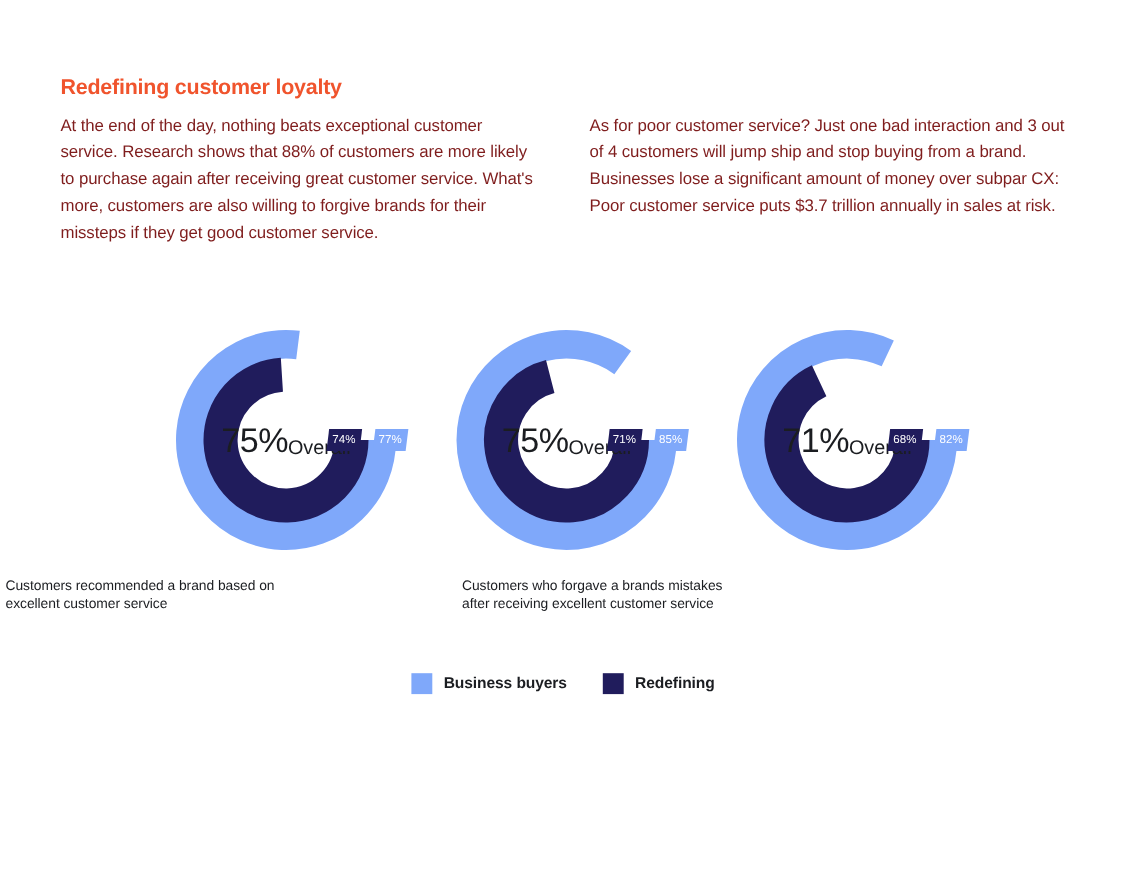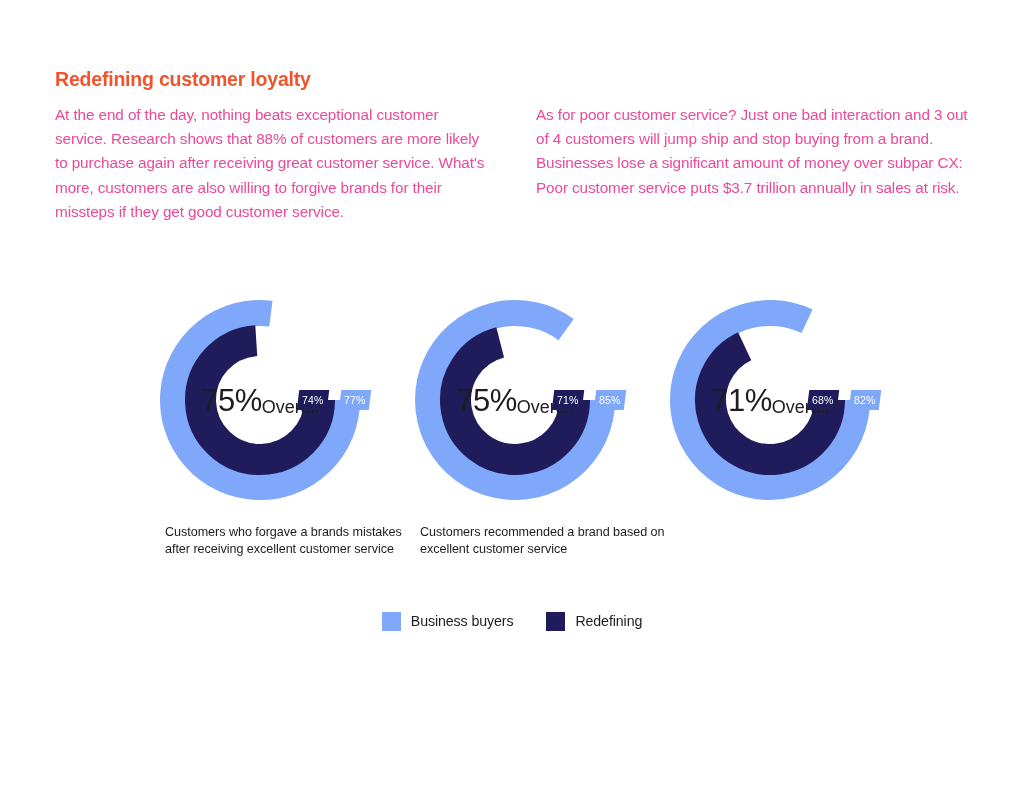--- a/index.html
+++ b/index.html
@@ -36,21 +36,21 @@
     color: #F0542D;
     margin: 0;
     white-space: nowrap;
   }
 
   .copy-col {
     position: absolute;
     top: 103px;
     font-size: 15.3px;
     line-height: 24.2px;
-    color: #ec4899;
+    color: #7f1d1d;
     letter-spacing: -0.1px;
   }
   .copy-left  { left: 55px;  width: 432px; }
   .copy-right { left: 536px; width: 442px; }
   .copy-col p { margin: 0; }
 
   
   .charts {
     position: absolute;
     left: 0;
@@ -148,20 +148,21 @@
   
   .legend {
     position: absolute;
     left: 0;
     top: 612px;
     width: 1024px;
     display: flex;
     justify-content: center;
     align-items: center;
     gap: 33px;
+    font-weight: bold;
   }
   .legend-item {
     display: flex;
     align-items: center;
     gap: 10px;
   }
   .legend-swatch {
     width: 19px;
     height: 19px;
     display: block;
@@ -240,22 +241,22 @@
             <span>68%</span>
           </div>
           <div class="badge outer" style="background: rgb(127, 168, 250); left: 194px; top: 104px;">
             <span>82%</span>
           </div>
         </div>
       </div>
     </div>
 
   <div class="captions" id="captions-row">
+      <div class="caption c1">Customers recommended a brand based on excellent customer service</div>
       <div class="caption c0">Customers who forgave a brands mistakes after receiving excellent customer service</div>
-      <div class="caption c1">Customers recommended a brand based on excellent customer service</div>
     </div>
 
   <div class="legend" id="legend-row">
       <div class="legend-item">
         <span class="legend-swatch" style="background: rgb(127, 168, 250);"></span>
         <span class="legend-text">Business buyers</span>
       </div>
       <div class="legend-item">
         <span class="legend-swatch" style="background: rgb(32, 28, 92);"></span>
         <span class="legend-text">Redefining</span>

